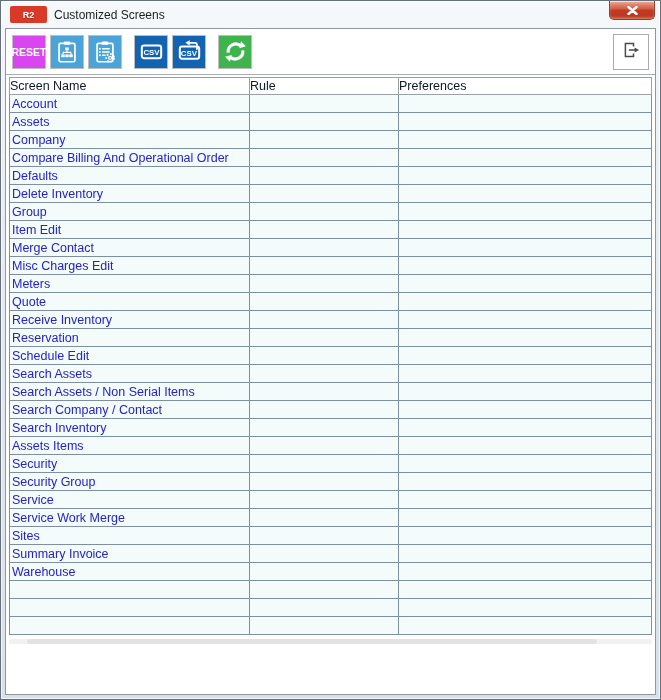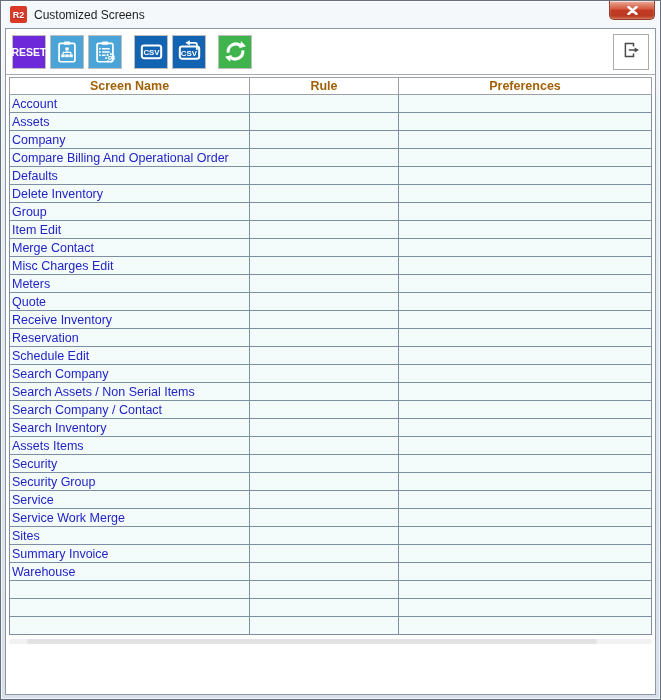--- a/index.html
+++ b/index.html
@@ -12,21 +12,21 @@
     box-shadow:inset 0 0 0 1px rgba(255,255,255,.65);
     overflow:hidden;
   }
 
   
   .titlebar{
     position:absolute; left:0; top:0; right:0; height:27px;
     display:flex; align-items:center; padding-left:9px; gap:7px;
   }
   .app-badge{
-    width:17px; height:17px; background:#d93a28; border-radius:2px;
+    width:37px; height:17px; background:#d93a28; border-radius:2px;
     color:#fff; font-size:9px; font-weight:bold;
     display:flex; align-items:center; justify-content:center;
     text-shadow:0 1px 1px rgba(0,0,0,.25);
   }
   .title-text{ font-size:12px; color:#1d1d1d; }
   .close-btn{
     position:absolute; top:0; right:5px; width:46px; height:19px;
     border:1px solid #93402f; border-top:none; border-radius:0 0 5px 5px;
     background:linear-gradient(180deg,#f0b0a2 0%,#e08973 18%,#d4593f 45%,#c23a22 50%,#b93a24 82%,#d06a4c 100%);
     box-shadow:inset 0 1px 0 rgba(255,255,255,.55), inset 0 0 2px rgba(255,255,255,.35);
@@ -43,37 +43,37 @@
   .toolbar{
     position:relative; height:46px; border-bottom:1px solid #a6adb5;
     display:flex; align-items:center; padding-left:6px;
   }
   .tb-btn{
     width:34px; height:34px; margin-right:4px;
     border:1px solid #bdbdbd; display:flex; align-items:center; justify-content:center;
     cursor:pointer; flex:0 0 auto;
   }
   .tb-btn svg{ display:block; }
-  .btn-reset{ background:#6d28d9; color:#fff; font-size:10.5px; font-weight:bold; letter-spacing:0; }
+  .btn-reset{ background:#d946ef; color:#fff; font-size:10.5px; font-weight:bold; letter-spacing:0; }
   .btn-lblue{ background:#4aa4d8; }
   .btn-dblue{ background:#1263b2; }
   .btn-green{ background:#3fb44d; }
   .gap{ width:8px; flex:0 0 auto; }
   .btn-exit{
     position:absolute; right:6px; top:5px; width:36px; height:36px;
     background:#fff; border:1px solid #ababab;
     display:flex; align-items:center; justify-content:center; cursor:pointer;
   }
 
   
   .table-wrap{ margin:2px 3px 0 3px; }
   table{ width:100%; border-collapse:collapse; table-layout:fixed; }
   th{
     height:17px; background:#ffffff; border:1px solid #9aa0a6;
-    color:#a16207; font-size:12.5px; font-weight:bold; text-align:center;
+    color:#0f172a; font-size:12.5px; font-weight:normal; text-align:left;
   }
   td{
     height:18px; background:#f3fbfb; border:1px solid #7d8fa0;
     color:#2323c8; font-size:12.5px; padding:0 2px 0 2px;
     white-space:nowrap; overflow:hidden;
   }
   .hscroll{
     margin:4px 3px 0 3px; height:5px; background:#f1f1f1; border-radius:3px; position:relative;
   }
   .hscroll-thumb{
@@ -264,21 +264,21 @@
     <td>Reservation</td>
     <td></td>
     <td></td>
   </tr>
             <tr>
     <td>Schedule Edit</td>
     <td></td>
     <td></td>
   </tr>
             <tr>
-    <td>Search Company</td>
+    <td>Search Assets</td>
     <td></td>
     <td></td>
   </tr>
             <tr>
     <td>Search Assets / Non Serial Items</td>
     <td></td>
     <td></td>
   </tr>
             <tr>
     <td>Search Company / Contact</td>

